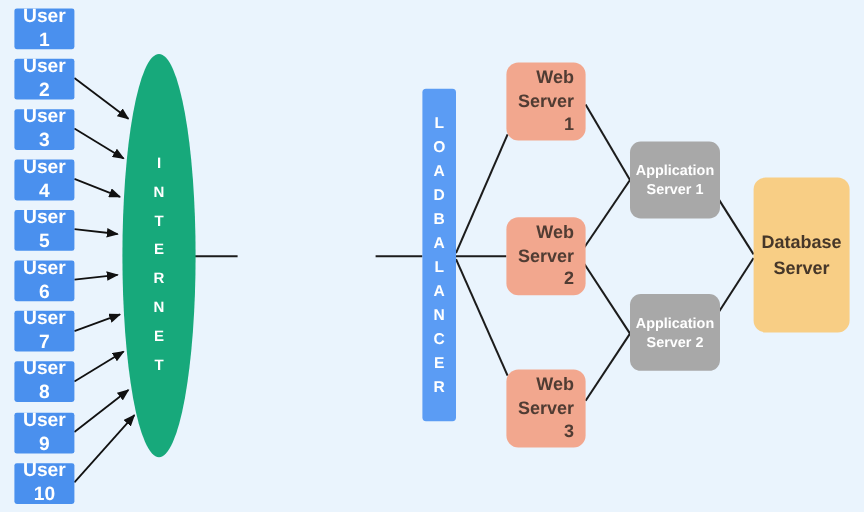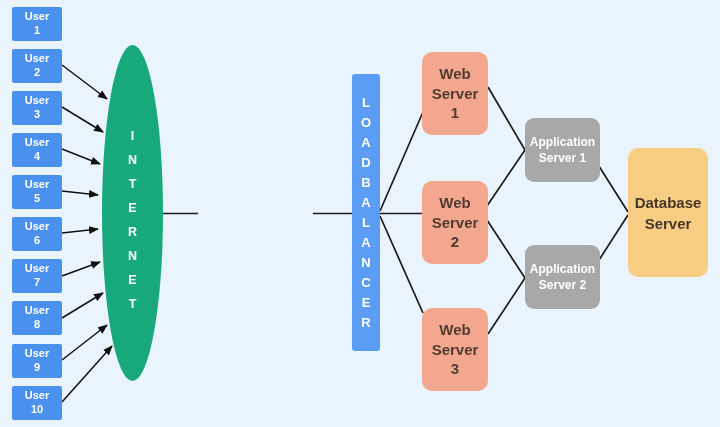--- a/index.html
+++ b/index.html
@@ -21,21 +21,21 @@
     position:absolute;
     display:flex; align-items:center; justify-content:center;
     text-align:center;
     font-weight:700;
     white-space:pre-line;
     box-sizing:border-box;
   }
   .user {
     left:12px; width:50px; height:34px;
     background:#4A90EE; color:#FFFFFF;
-    font-size:11px; line-height:1.25;
+    font-size:16px; line-height:1.25;
     border-radius:2px;
   }
   .internet {
     left:102px; top:45px; width:61px; height:336px;
     background:#17A97B;
     border-radius:50%;
   }
   .internet .vtext {
     color:#FFFFFF; font-size:12.5px; letter-spacing:10px;
     writing-mode:vertical-rl; text-orientation:upright;
@@ -49,24 +49,25 @@
   .loadbalancer {
     left:352px; top:74px; width:28px; height:277px;
     background:#5B9CF4; border-radius:3px;
   }
   .loadbalancer .vtext {
     color:#FFFFFF; font-size:13px; letter-spacing:5px;
     writing-mode:vertical-rl; text-orientation:upright;
     transform:translateY(2px);
   }
   .webserver {
-    left:422px; width:66px; height:83px;
+    left:422px; width:66px; height:65px;
     background:#F2A78E; color:#503C33;
     font-size:15px; line-height:1.3;
     border-radius:10px;
+    text-align:right;
   }
   .ws1 { top:52px; }
   .ws2 { top:181px; }
   .ws3 { top:308px; }
   .appserver {
     left:525px; width:75px; height:64px;
     background:#A8A8A8; color:#FFFFFF;
     font-size:12px; line-height:1.35;
     border-radius:9px;
   }

